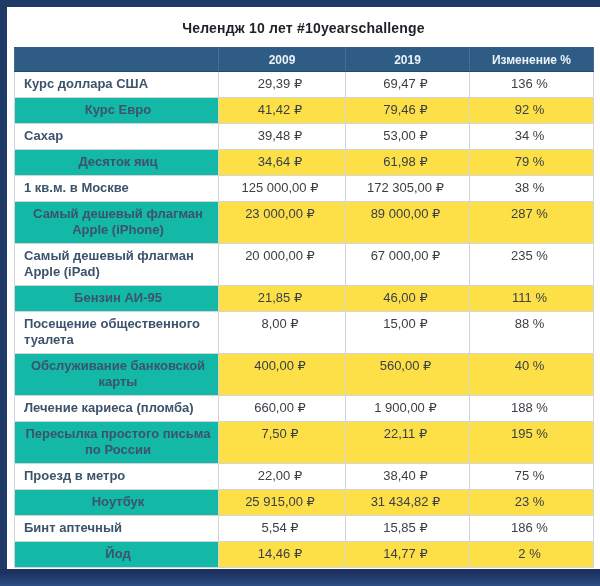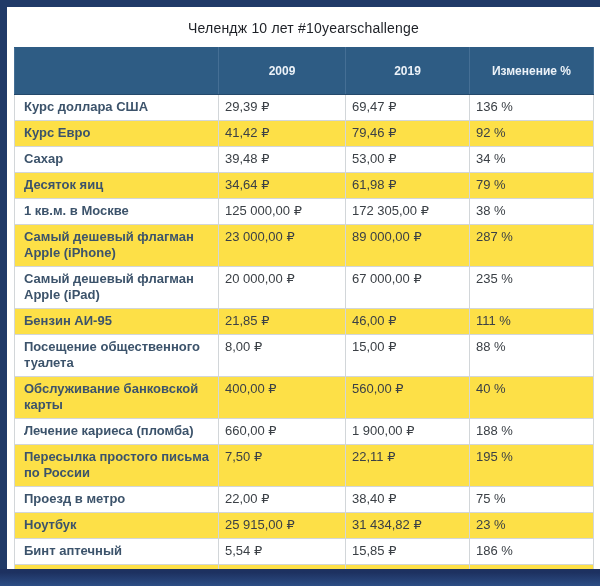--- a/index.html
+++ b/index.html
@@ -19,42 +19,42 @@
   .bottom-bar {
     position: absolute;
     left: 0; bottom: 0;
     width: 600px; height: 17px;
     background: linear-gradient(#1d3160 20%, #2c4d85);
   }
   .page-title {
     margin-top: 13px;
     text-align: center;
     font-size: 14px;
-    font-weight: normal;
+    font-weight: bold;
     color: #1d2026;
     letter-spacing: 0.2px;
   }
   table.prices {
     position: absolute;
     left: 7px; top: 40px;
     width: 579px;
     border-collapse: collapse;
     table-layout: fixed;
   }
   col.c-label  { width: 204px; }
   col.c-2009   { width: 127px; }
   col.c-2019   { width: 124px; }
   col.c-change { width: 124px; }
   th {
     background: #2e5c84;
     color: #ecf2f8;
     font-size: 12px;
     font-weight: bold;
     height: 24px;
-    padding: 16px 6px;
+    padding: 4px 6px;
     text-align: center;
     border: 1px solid #456f95;
     border-top: 1px solid #2e5c84;
     border-bottom: 1px solid #24496b;
   }
   td {
     border: 1px solid #d2d6d9;
     font-size: 13px;
     line-height: 16px;
     vertical-align: top;
@@ -64,25 +64,25 @@
     padding: 4px 6px 5px 9px;
     color: #3c536b;
     font-weight: 600;
     text-align: left;
     background: #ffffff;
     margin-top: 32px;
   }
   td.value-cell {
     padding: 4px 10px 5px 6px;
     color: #3b4046;
-    text-align: left;
+    text-align: center;
     background: #ffffff;
   }
   tr.striped td.value-cell { background: #fde047; }
-  tr.striped td.label-cell { background: #fde047; }
+  tr.striped td.label-cell { background: #14b8a6; text-align: center; }
 </style>
 </head>
 <body>
 
 <div class="page">
   <div class="page-title">Челендж 10 лет #10yearschallenge</div>
 
   <table class="prices">
     <colgroup>
       <col class="c-label">

